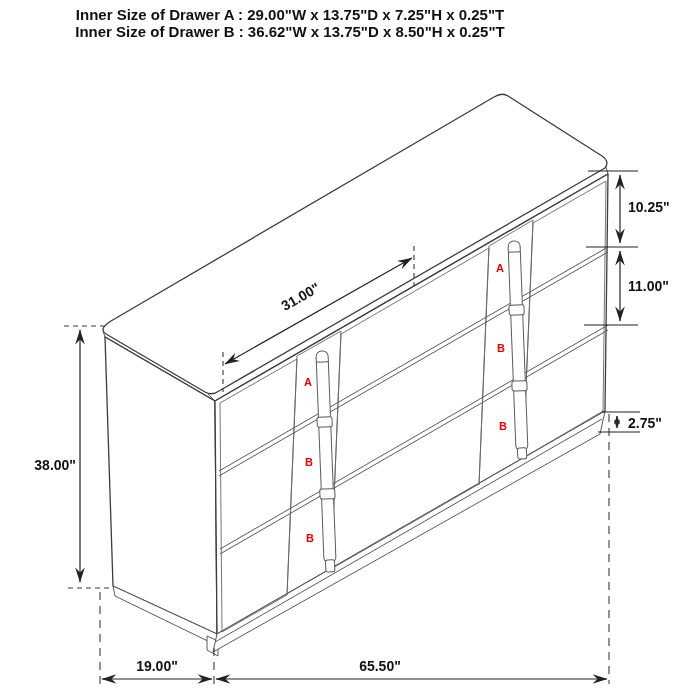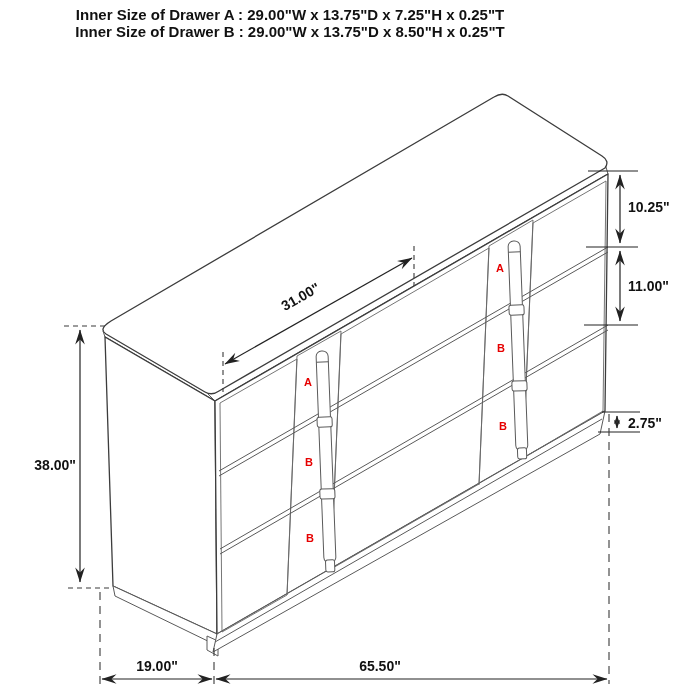--- a/index.html
+++ b/index.html
@@ -18,21 +18,21 @@
   .tickdash{stroke:#3a3a3a;stroke-width:1.1;fill:none;stroke-dasharray:5 4;}
   .whitefill{fill:#ffffff;}
 </style>
 </head>
 <body>
 
 <div id="page">
 
   <div id="header">
     <div>Inner Size of Drawer A : 29.00"W x 13.75"D x 7.25"H x 0.25"T</div>
-    <div>Inner Size of Drawer B : 29.00"W x 13.75"D x 8.50"H x 0.25"T</div>
+    <div>Inner Size of Drawer B : 36.62"W x 13.75"D x 8.50"H x 0.25"T</div>
   </div>
 
   <svg id="diagram" width="700" height="700" viewBox="0 0 700 700">
 
     <defs>
       <marker id="arr" viewBox="0 0 17 12" refX="16" refY="6" markerWidth="17" markerHeight="12" orient="auto-start-reverse" markerUnits="userSpaceOnUse">
         <path d="M16.5,6 L1.5,1.2 L6.5,6 L1.5,10.8 Z" fill="#222222"></path>
       </marker>
       <marker id="arrs" viewBox="0 0 10 8" refX="9" refY="4" markerWidth="10" markerHeight="8" orient="auto-start-reverse" markerUnits="userSpaceOnUse">
         <path d="M9.5,4 L0.8,0.8 L3.5,4 L0.8,7.2 Z" fill="#222222"></path>

